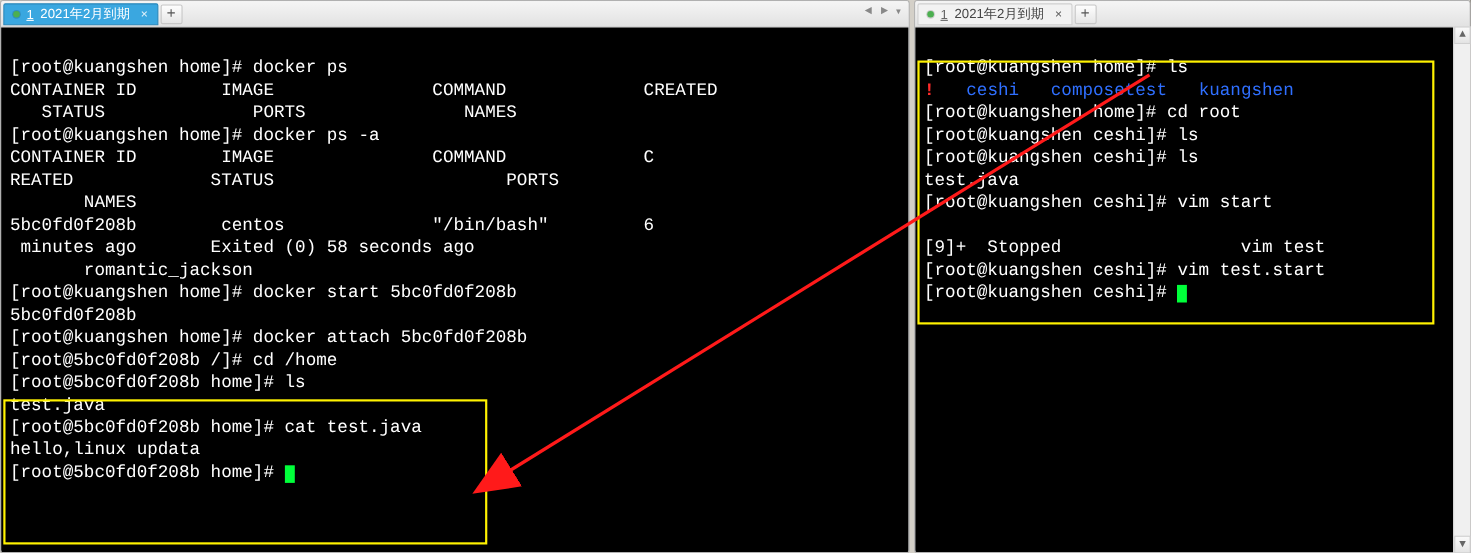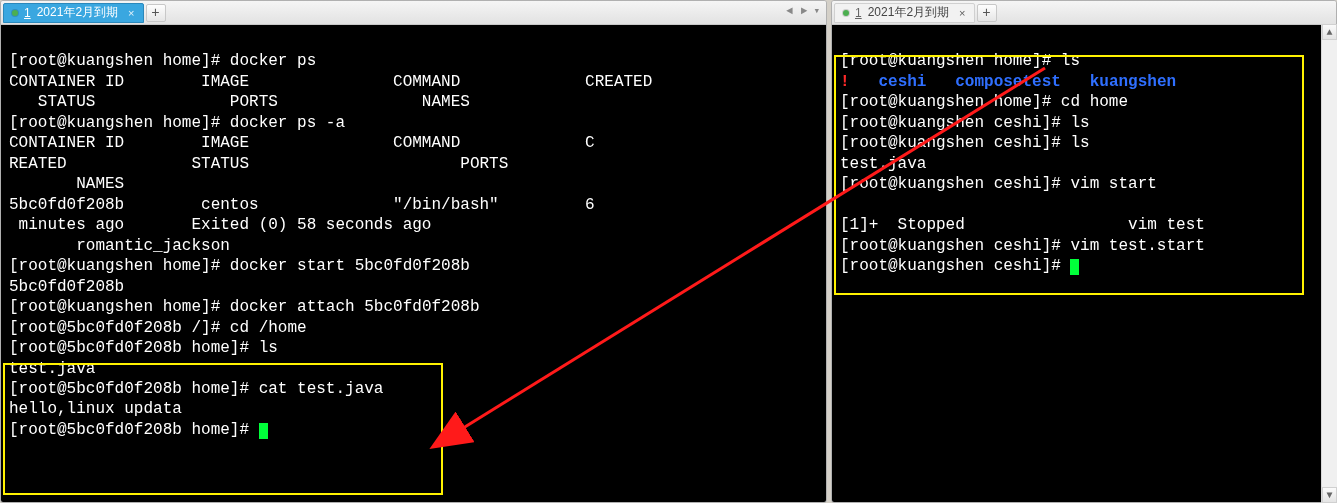--- a/index.html
+++ b/index.html
@@ -112,21 +112,21 @@
     pointer-events: none;
   }
 
   .cursor {
     display: inline-block;
     width: 9px; height: 16px;
     background: #00ff3a;
     vertical-align: text-bottom;
   }
 
-  .ls-blue { color: #2f6fff; font-weight: bold; }
+  .ls-blue { color: #2f6fff; font-weight: normal; }
   .ls-red  { color: #ff2a2a; font-weight: bold; }
 
   .arrow-svg {
     position: absolute;
     left: 0; top: 0;
     pointer-events: none;
   }
 
   .vscroll {
     position: absolute;
@@ -201,27 +201,27 @@
         <span class="close-x">×</span>
       </div>
       <div class="tab-add">
         <span>+</span>
       </div>
     </div>
 
     <div class="terminal" style="padding-right:20px;">
 <span><span>[root@kuangshen home]# </span><span>ls</span></span>
 <span><span class="ls-red">!</span>   <span class="ls-blue">ceshi</span>   <span class="ls-blue">composetest</span>   <span class="ls-blue">kuangshen</span></span>
-<span><span>[root@kuangshen home]# </span><span>cd home</span></span>
+<span><span>[root@kuangshen home]# </span><span>cd root</span></span>
 <span><span>[root@kuangshen ceshi]# </span><span>ls</span></span>
 <span><span>[root@kuangshen ceshi]# </span><span>ls</span></span>
 <span>test.java</span>
 <span><span>[root@kuangshen ceshi]# </span><span>vim start</span></span>
 <span></span>
-<span>[1]+  Stopped                 vim test</span>
+<span>[9]+  Stopped                 vim test</span>
 <span><span>[root@kuangshen ceshi]# </span><span>vim test.start</span></span>
 <span><span>[root@kuangshen ceshi]# </span><span class="cursor"></span></span>
       <div class="yellow-box" style="left:2px; top:30px; width:470px; height:240px;"></div>
     </div>
 
     <div class="vscroll">
       <div class="vscroll-btn top">▲</div>
       <div class="vscroll-btn bottom">▼</div>
     </div>
   </div>

